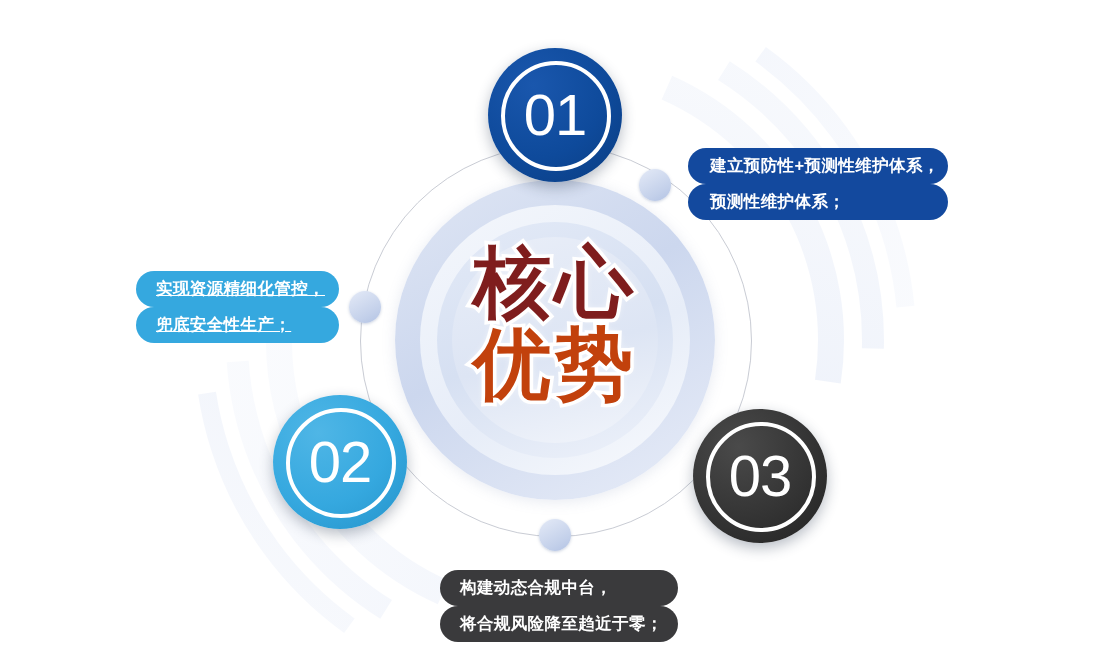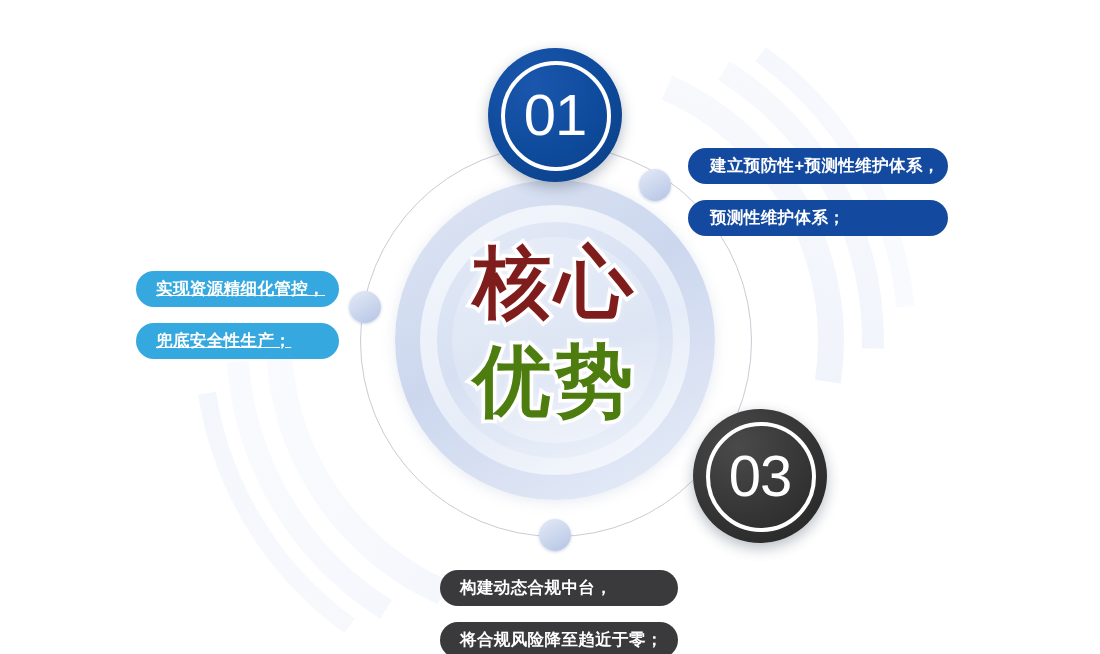--- a/index.html
+++ b/index.html
@@ -47,21 +47,21 @@
     text-align:center;line-height:1.02;
     user-select:none;
   }
   .center-title .line{
     font-size:78px;font-weight:bold;letter-spacing:4px;
     -webkit-text-stroke:7px #ffffff;
     paint-order:stroke fill;
     text-shadow:0 0 5px #ffffff,0 0 9px #ffffff;
   }
   .ct-top{color:#7f1d1d;}
-  .ct-bot{color:#4d7c0f;display:block;margin-top:19px;}
+  .ct-bot{color:#c2410c;display:block;margin-top:2px;}
 
   
   .badge{
     position:absolute;width:134px;height:134px;border-radius:50%;
     display:flex;align-items:center;justify-content:center;
     box-shadow:0 5px 14px rgba(40,55,80,.33);
   }
   .badge .inner-ring{
     position:absolute;left:13px;top:13px;width:102px;height:102px;
     border-radius:50%;border:4px solid #ffffff;
@@ -79,21 +79,21 @@
   .dot{
     position:absolute;width:32px;height:32px;border-radius:50%;
     background:linear-gradient(150deg,#e4eaf7 0%,#c3d0ea 70%,#b2c2e3 100%);
     box-shadow:0 1px 3px rgba(110,130,170,.35);
   }
   .dot-1{left:639px;top:169px;}
   .dot-2{left:349px;top:291px;}
   .dot-3{left:539px;top:519px;}
 
   
-  .pill-group{position:absolute;display:flex;flex-direction:column;gap:16px;}
+  .pill-group{position:absolute;display:flex;flex-direction:column;gap:0;}
   .pill{
     height:36px;border-radius:18px;
     display:flex;align-items:center;
     color:#ffffff;font-size:16.5px;font-weight:bold;
     letter-spacing:.4px;white-space:nowrap;
     box-sizing:border-box;
   }
 
   
   .group-1{left:688px;top:148px;align-items:flex-end;}
@@ -147,20 +147,24 @@
   </div>
 
   <div class="dot dot-1"></div>
   <div class="dot dot-2"></div>
   <div class="dot dot-3"></div>
 
   <div class="badge badge-01">
     <div class="inner-ring"></div>
     <div class="num">01</div>
   </div>
+  <div class="badge badge-02">
+    <div class="inner-ring"></div>
+    <div class="num">02</div>
+  </div>
   <div class="badge badge-03">
     <div class="inner-ring"></div>
     <div class="num">03</div>
   </div>
 
   <div class="pill-group group-1">
     <div class="pill">建立预防性+预测性维护体系，</div>
     <div class="pill">预测性维护体系；</div>
   </div>
 

